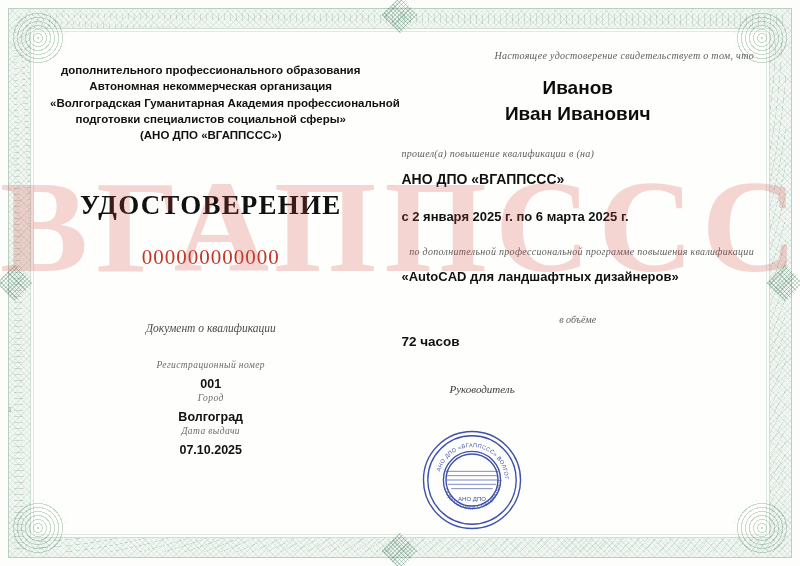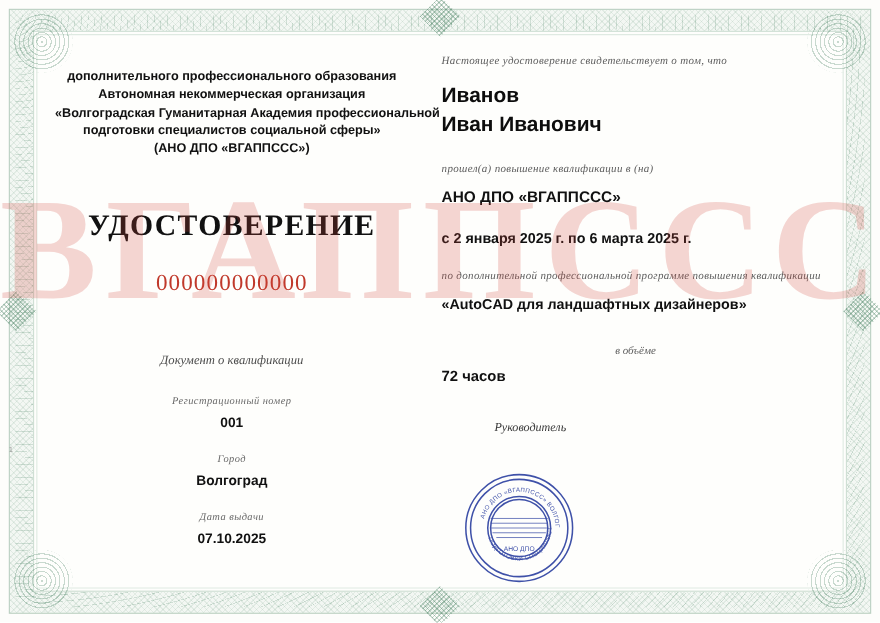--- a/index.html
+++ b/index.html
@@ -166,42 +166,42 @@
     font-style: italic;
     color: #6a6a6a;
     letter-spacing: 0.4px;
   }
   .field-value {
     font-size: 12.5px;
     font-weight: 700;
     color: #111;
     margin-top: 7px;
   }
-  .field.tight { margin-top: 22px; }
+  .field.tight { margin-top: 2px; }
 
   .side-tick {
     position: absolute;
     left: -28px;
     top: 372px;
     font-size: 7px;
     color: #999;
   }
 
   
   .r-caption {
     font-family: "Liberation Serif", serif;
     font-style: italic;
     font-size: 10px;
     color: #5d5d5d;
-    text-align: left;
+    text-align: right;
     letter-spacing: 0.3px;
   }
   .r-caption.left { text-align: left; }
   .fio {
-    text-align: left;
+    text-align: center;
     font-size: 19px;
     font-weight: 700;
     color: #0d0d0d;
     margin-top: 14px;
     line-height: 1.35;
   }
   .fio .ln { display: block; }
   .r-block { margin-top: 22px; }
   .r-value {
     font-size: 14px;

